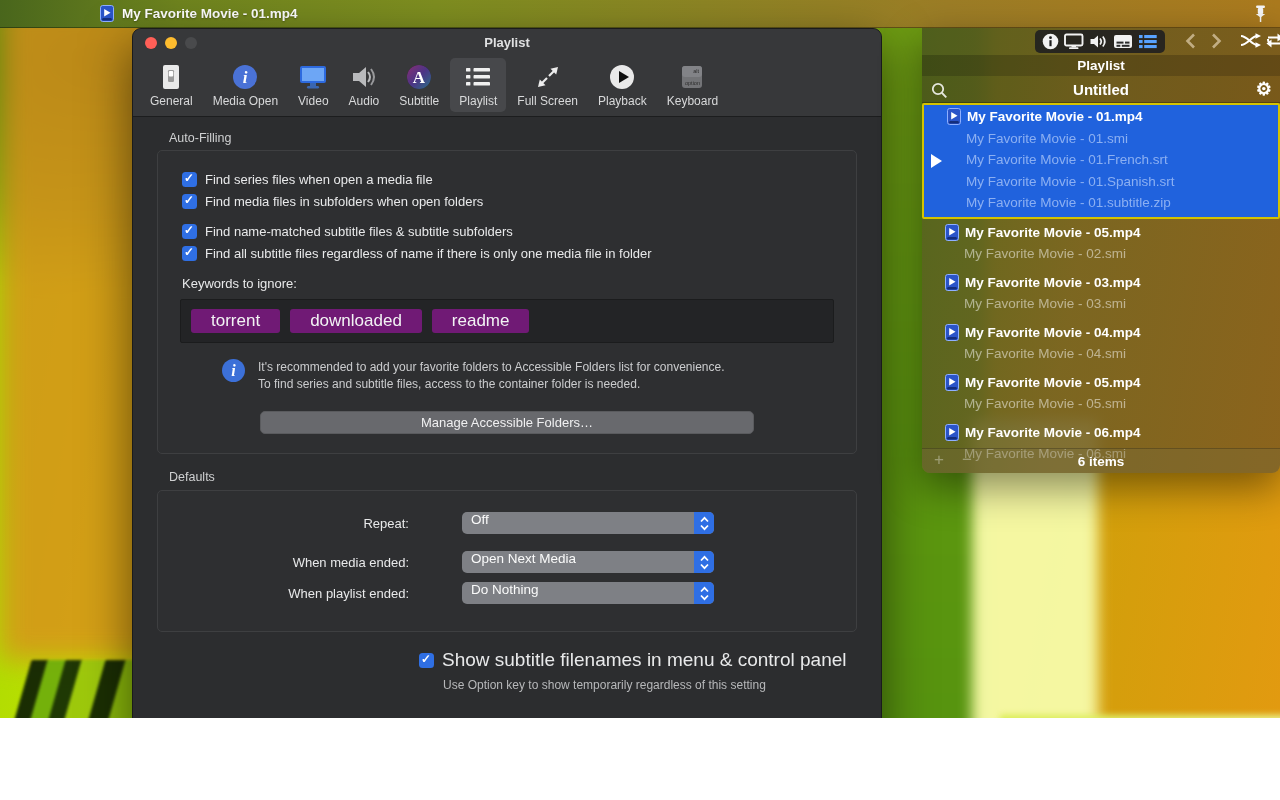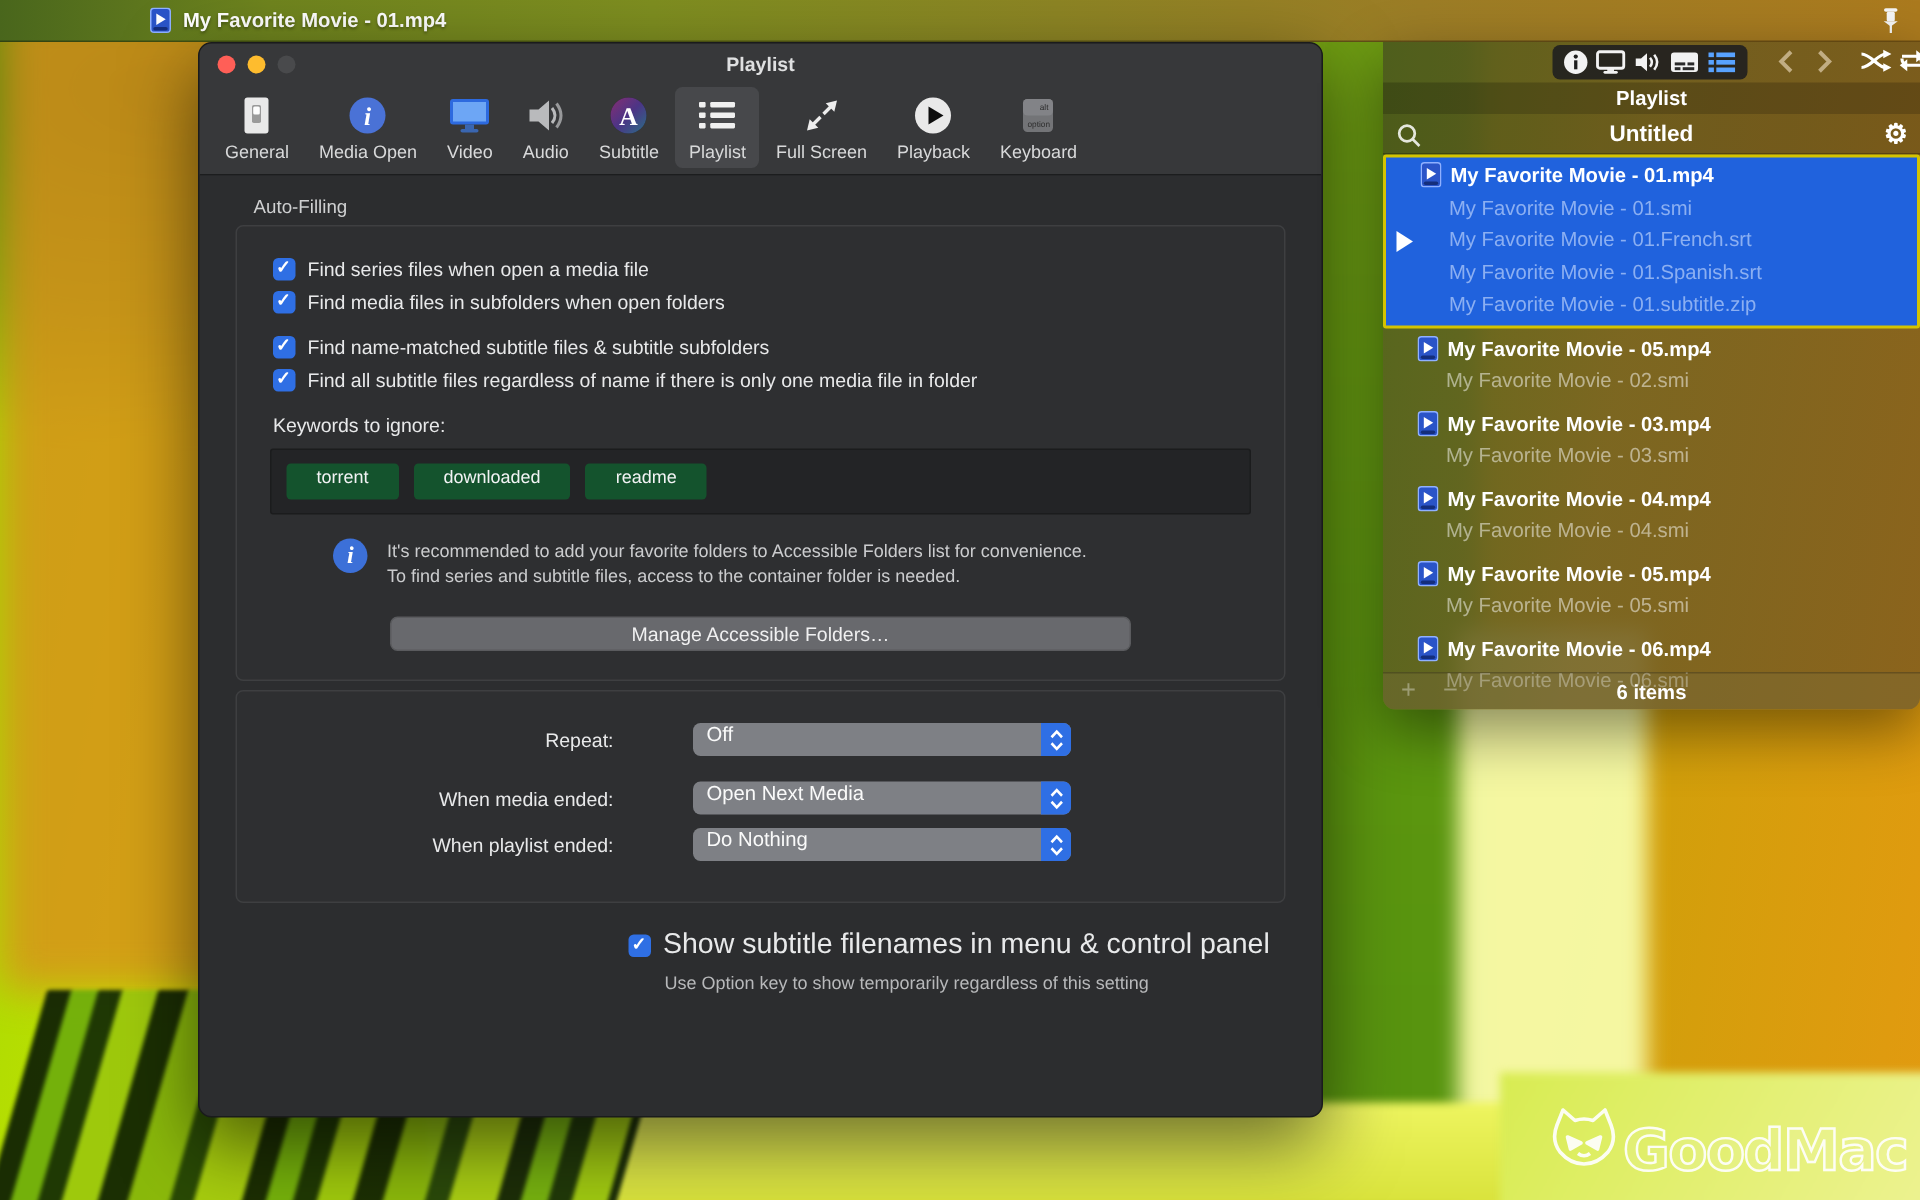--- a/index.html
+++ b/index.html
@@ -1,17 +1,17 @@
 <!DOCTYPE html>
 <html style="--accent-blue: #2f6fe4; --selection-blue: #2062dd; --selection-border: #d4c300; --keyword-tag-blue: #3d5a80; --prefs-window-bg: #2c2d2f; --playlist-active-icon-blue: #58a2ff; --traffic-red: #ff5f57; --traffic-yellow: #febc2e;"><head>
 <meta charset="utf-8">
 <style>
   * { margin:0; padding:0; box-sizing:border-box; }
   html,body { width:1280px; height:800px; overflow:hidden; font-family:"Liberation Sans",sans-serif; }
-  .desktop { position:relative; width:1280px; height:800px; background:#cfd400; overflow:hidden; }
+  .desktop { position:relative; width:1280px; height:718px; background:#cfd400; overflow:hidden; }
 
   
   .wp { position:absolute; inset:0;
     background:linear-gradient(100deg,#9ed604 0%,#c8e400 18%,#e2ea08 38%,#ead104 55%,#e0b606 70%,#cfa00a 82%,#e29a10 100%);}
   .wp-blob { position:absolute; filter:blur(7px); }
   .wp-tl { left:-60px; top:-40px; width:560px; height:330px;
     background:radial-gradient(ellipse at 30% 30%, rgba(52,96,14,0.85) 0%, rgba(70,120,16,0.5) 45%, transparent 72%); }
   .wp-greencol { left:868px; top:0; width:118px; height:800px;
     background:linear-gradient(180deg,#6a9c14,#569510 60%,#4f9210); opacity:.95; }
   .wp-palecol { left:972px; top:420px; width:126px; height:380px; background:#f7fcaa; opacity:.95; }
@@ -48,21 +48,21 @@
   .section-label { margin:0 0 5px 36px; font-size:12.5px; color:#cfd0d1; }
   .group-box { margin:0 24px; border:1px solid #3e3f41; border-radius:5px; background:rgba(255,255,255,0.012); }
   .box-autofill { padding:21px 22px 13px 22px; }
   .cb-row { display:flex; align-items:center; gap:8px; margin:0 0 7px 2px; }
   .cb-row.gap { margin-top:15px; }
   .cb { width:15px; height:15px; border-radius:3.5px; background:#5a5b5f; flex:0 0 auto; position:relative; }
   .cb.checked { background:#2f6fe4; }
   .cb.checked::after { content:"✓"; position:absolute; left:2px; top:-1px; color:#fff; font-size:12px; font-weight:bold; }
   .kw-label { margin:15px 0 8px 2px; }
   .kw-box { background:#232426; border:1px solid #1b1c1d; border-radius:2px; padding:9px 10px; display:flex; gap:10px; min-height:44px; }
-  .kw-tag { background:#14532d; border-radius:3px; padding:2px 20px; font-size:12px; color:#f2f3f4; }
+  .kw-tag { background:#701a75; border-radius:3px; padding:2px 20px; font-size:17px; color:#f2f3f4; }
   .info-row { display:flex; gap:13px; margin:16px 0 0 42px; align-items:flex-start; }
   .info-badge { width:23px; height:23px; border-radius:50%; background:#3c70d8; color:#fff; flex:0 0 auto;
     display:flex; align-items:center; justify-content:center; font-family:"Liberation Serif",serif; font-style:italic; font-weight:bold; font-size:16px; }
   .info-text { font-size:12px; line-height:17px; color:#cbccce; }
   .manage-btn { display:block; margin:18px auto 6px auto; width:494px; background:#68696d; border:1px solid #5a5b5e;
     border-radius:5px; color:#f0f0f1; font-size:13px; padding:3px 0; text-align:center; font-family:inherit; }
 
   .box-defaults { padding:21px 22px 18px 22px; margin-top:6px; }
   .def-row { display:flex; align-items:center; margin-bottom:9px;gap:44px; }
   .def-row.biggap { margin-top:17px; }
@@ -291,20 +291,21 @@
         <div class="info-row">
           <div class="info-badge">i</div>
           <div class="info-text">
             <div>It's recommended to add your favorite folders to Accessible Folders list for convenience.</div>
             <div>To find series and subtitle files, access to the container folder is needed.</div>
           </div>
         </div>
         <button class="manage-btn">Manage Accessible Folders…</button>
       </div>
 
+      <div class="section-label" style="margin-top:16px">Defaults</div>
       <div class="group-box box-defaults">
         <div id="def-rows">
             <div class="def-row">
               <div class="def-label">Repeat:</div>
               <div class="popup">
                 <span class="popup-val">Off</span>
                 <span class="popup-step">
                   <svg width="9" height="15">
                     <polyline points="1,5.5 4.5,1.8 8,5.5" fill="none" stroke="#fff" stroke-width="1.7"></polyline>
                     <polyline points="1,9.5 4.5,13.2 8,9.5" fill="none" stroke="#fff" stroke-width="1.7"></polyline>

